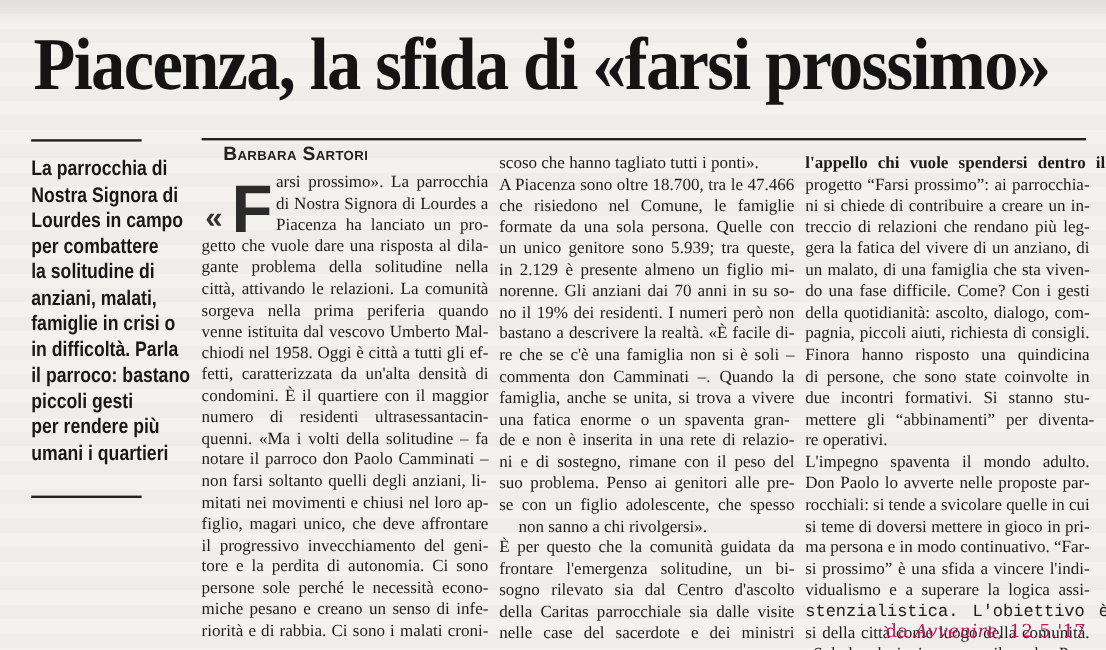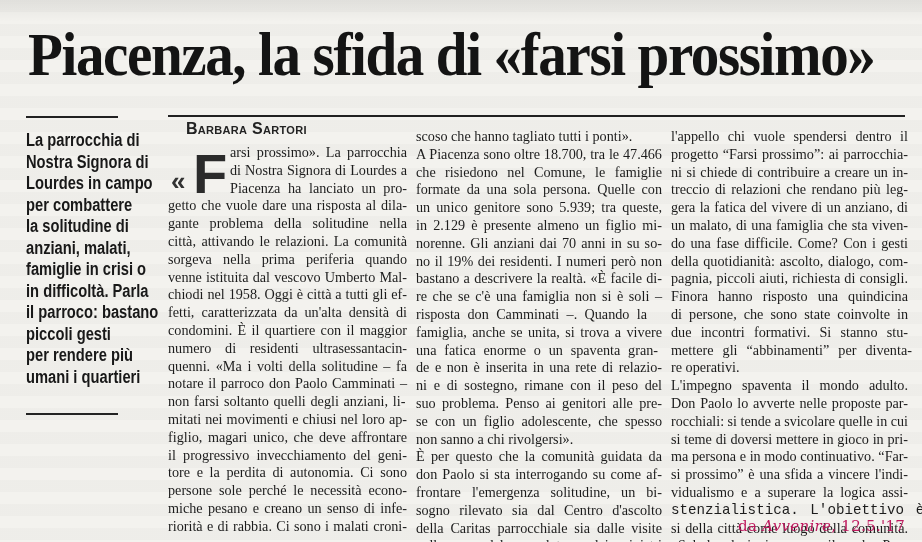--- a/index.html
+++ b/index.html
@@ -136,37 +136,36 @@
     <span class="line last" style="display: block;">scoso che hanno tagliato tutti i ponti».</span>
     <span class="line" style="display: block; word-spacing: 0.24px; text-align-last: left;">A Piacenza sono oltre 18.700, tra le 47.466</span>
     <span class="line" style="display: block; word-spacing: 5.86px; text-align-last: left;">che risiedono nel Comune, le famiglie</span>
     <span class="line" style="display: block; word-spacing: 2.98px; text-align-last: left;">formate da una sola persona. Quelle con</span>
     <span class="line" style="display: block; word-spacing: 2.52px; text-align-last: left;">un unico genitore sono 5.939; tra queste,</span>
     <span class="line" style="display: block; word-spacing: 2.61px; text-align-last: left;">in 2.129 è presente almeno un figlio mi-</span>
     <span class="line" style="display: block; word-spacing: 1.54px; text-align-last: left;">norenne. Gli anziani dai 70 anni in su so-</span>
     <span class="line" style="display: block; word-spacing: 1.05px; text-align-last: left;">no il 19% dei residenti. I numeri però non</span>
     <span class="line" style="display: block; word-spacing: 0.71px; text-align-last: left;">bastano a descrivere la realtà. «È facile di-</span>
     <span class="line" style="display: block; word-spacing: 2.05px; text-align-last: left;">re che se c'è una famiglia non si è soli –</span>
-    <span class="line" style="display: block; word-spacing: 3.81px; text-align-last: left;">risposta don Camminati –. Quando la</span>
+    <span class="line" style="display: block; word-spacing: 3.81px; text-align-last: left;">commenta don Camminati –. Quando la</span>
     <span class="line" style="display: block; word-spacing: 1.88px; text-align-last: left;">famiglia, anche se unita, si trova a vivere</span>
     <span class="line" style="display: block; word-spacing: 4.23px; text-align-last: left;">una fatica enorme o un spaventa gran-</span>
     <span class="line" style="display: block; word-spacing: 1.99px; text-align-last: left;">de e non è inserita in una rete di relazio-</span>
     <span class="line" style="display: block; word-spacing: 3.12px; text-align-last: left;">ni e di sostegno, rimane con il peso del</span>
     <span class="line" style="display: block; word-spacing: 2.72px; text-align-last: left;">suo problema. Penso ai genitori alle pre-</span>
     <span class="line" style="display: block; word-spacing: 3.51px; text-align-last: left;">se con un figlio adolescente, che spesso</span>
-    <span class="line last" style="display: block;">non sanno a chi rivolgersi».</span>
+    <span class="line last" style="display: block; margin-left: 16px;">non sanno a chi rivolgersi».</span>
     <span class="line" style="display: block; word-spacing: 2.78px; text-align-last: left;">È per questo che la comunità guidata da</span>
-    <span class="line" style="display: block; word-spacing: 1.54px; text-align-last: left;">don Paolo si sta interrogando su come af-</span>
     <span class="line" style="display: block; word-spacing: 7.45px; text-align-last: left;">frontare l'emergenza solitudine, un bi-</span>
     <span class="line" style="display: block; word-spacing: 5.9px; text-align-last: left;">sogno rilevato sia dal Centro d'ascolto</span>
     <span class="line" style="display: block; word-spacing: 3.27px; text-align-last: left;">della Caritas parrocchiale sia dalle visite</span>
     <span class="line" style="display: block; word-spacing: 5.68px; text-align-last: left;">nelle case del sacerdote e dei ministri</span>
   </div>
 <div class="col col3" id="col3">
-    <span class="line" style="display: block; word-spacing: 4.89px; text-align-last: left;">l'appello chi vuole spendersi dentro il</span>
+    <span class="line" style="display: block; word-spacing: 4.89px; text-align-last: left; font-weight: bold;">l'appello chi vuole spendersi dentro il</span>
     <span class="line" style="display: block; word-spacing: 0.94px; text-align-last: left;">progetto “Farsi prossimo”: ai parrocchia-</span>
     <span class="line" style="display: block; word-spacing: 0.87px; text-align-last: left;">ni si chiede di contribuire a creare un in-</span>
     <span class="line" style="display: block; word-spacing: 1.82px; text-align-last: left;">treccio di relazioni che rendano più leg-</span>
     <span class="line" style="display: block; word-spacing: 0.72px; text-align-last: left;">gera la fatica del vivere di un anziano, di</span>
     <span class="line" style="display: block; word-spacing: 0.76px; text-align-last: left;">un malato, di una famiglia che sta viven-</span>
     <span class="line" style="display: block; word-spacing: 1.7px; text-align-last: left;">do una fase difficile. Come? Con i gesti</span>
     <span class="line" style="display: block; word-spacing: 1.13px; text-align-last: left;">della quotidianità: ascolto, dialogo, com-</span>
     <span class="line" style="display: block; word-spacing: 0.59px; text-align-last: left;">pagnia, piccoli aiuti, richiesta di consigli.</span>
     <span class="line" style="display: block; word-spacing: 6.45px; text-align-last: left;">Finora hanno risposto una quindicina</span>
     <span class="line" style="display: block; word-spacing: 3.45px; text-align-last: left;">di persone, che sono state coinvolte in</span>

